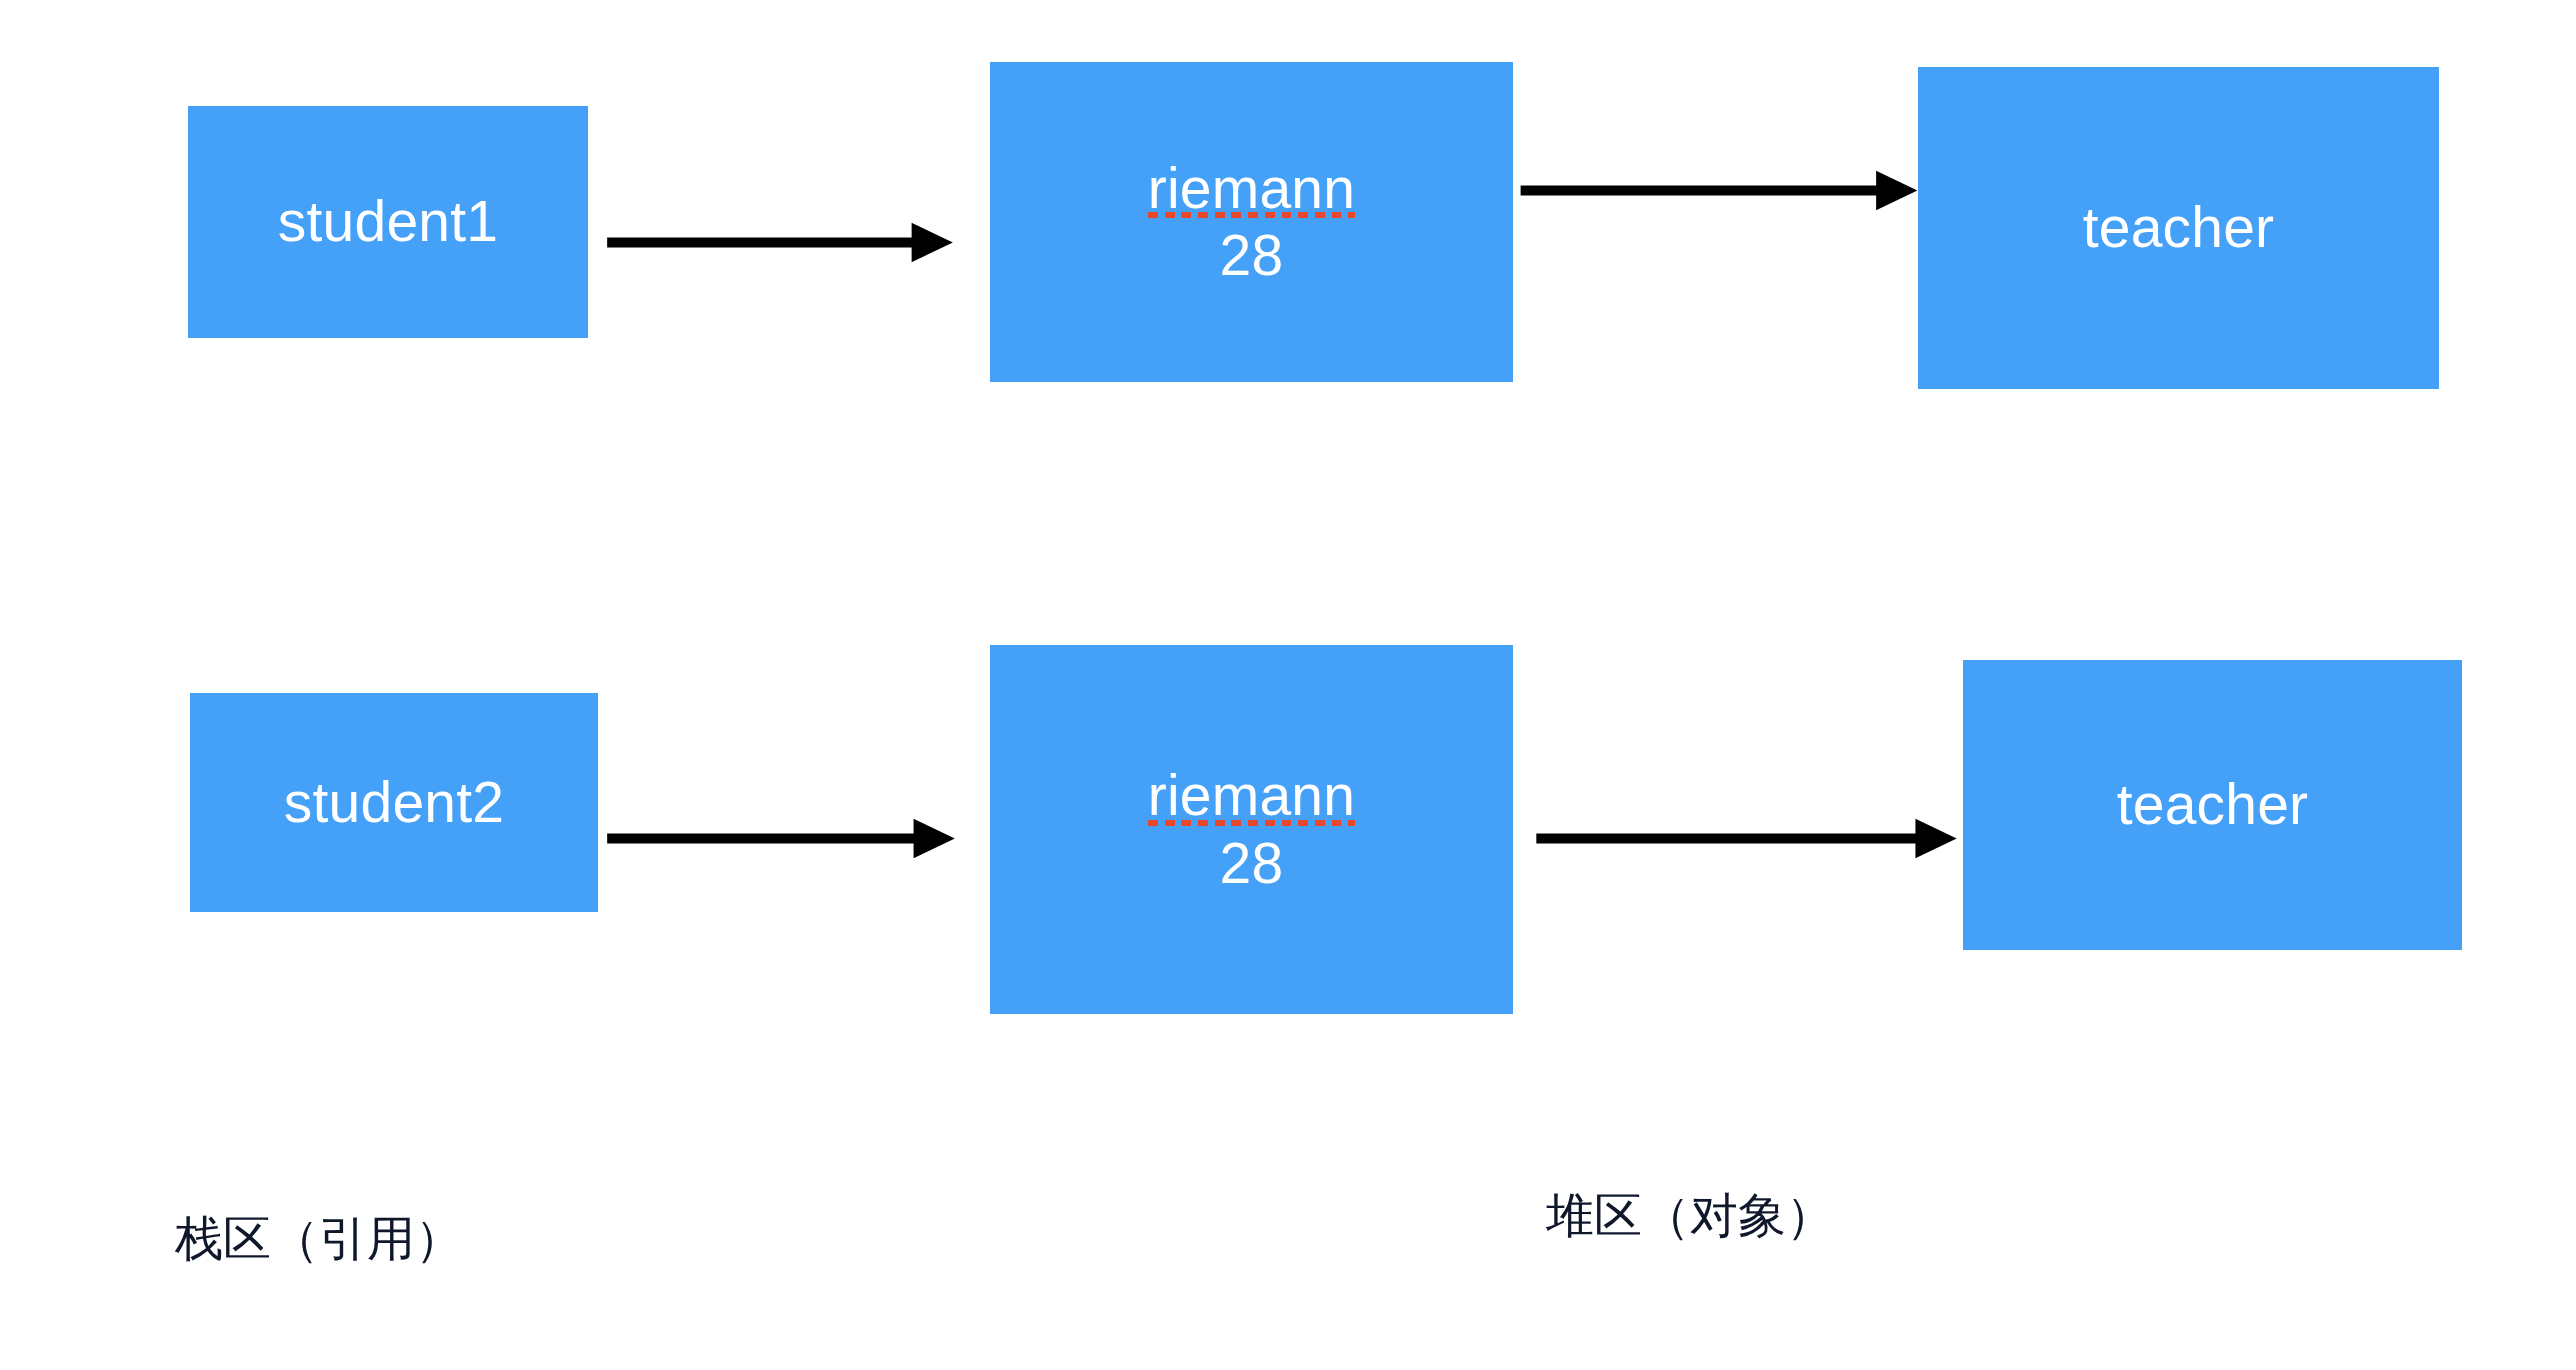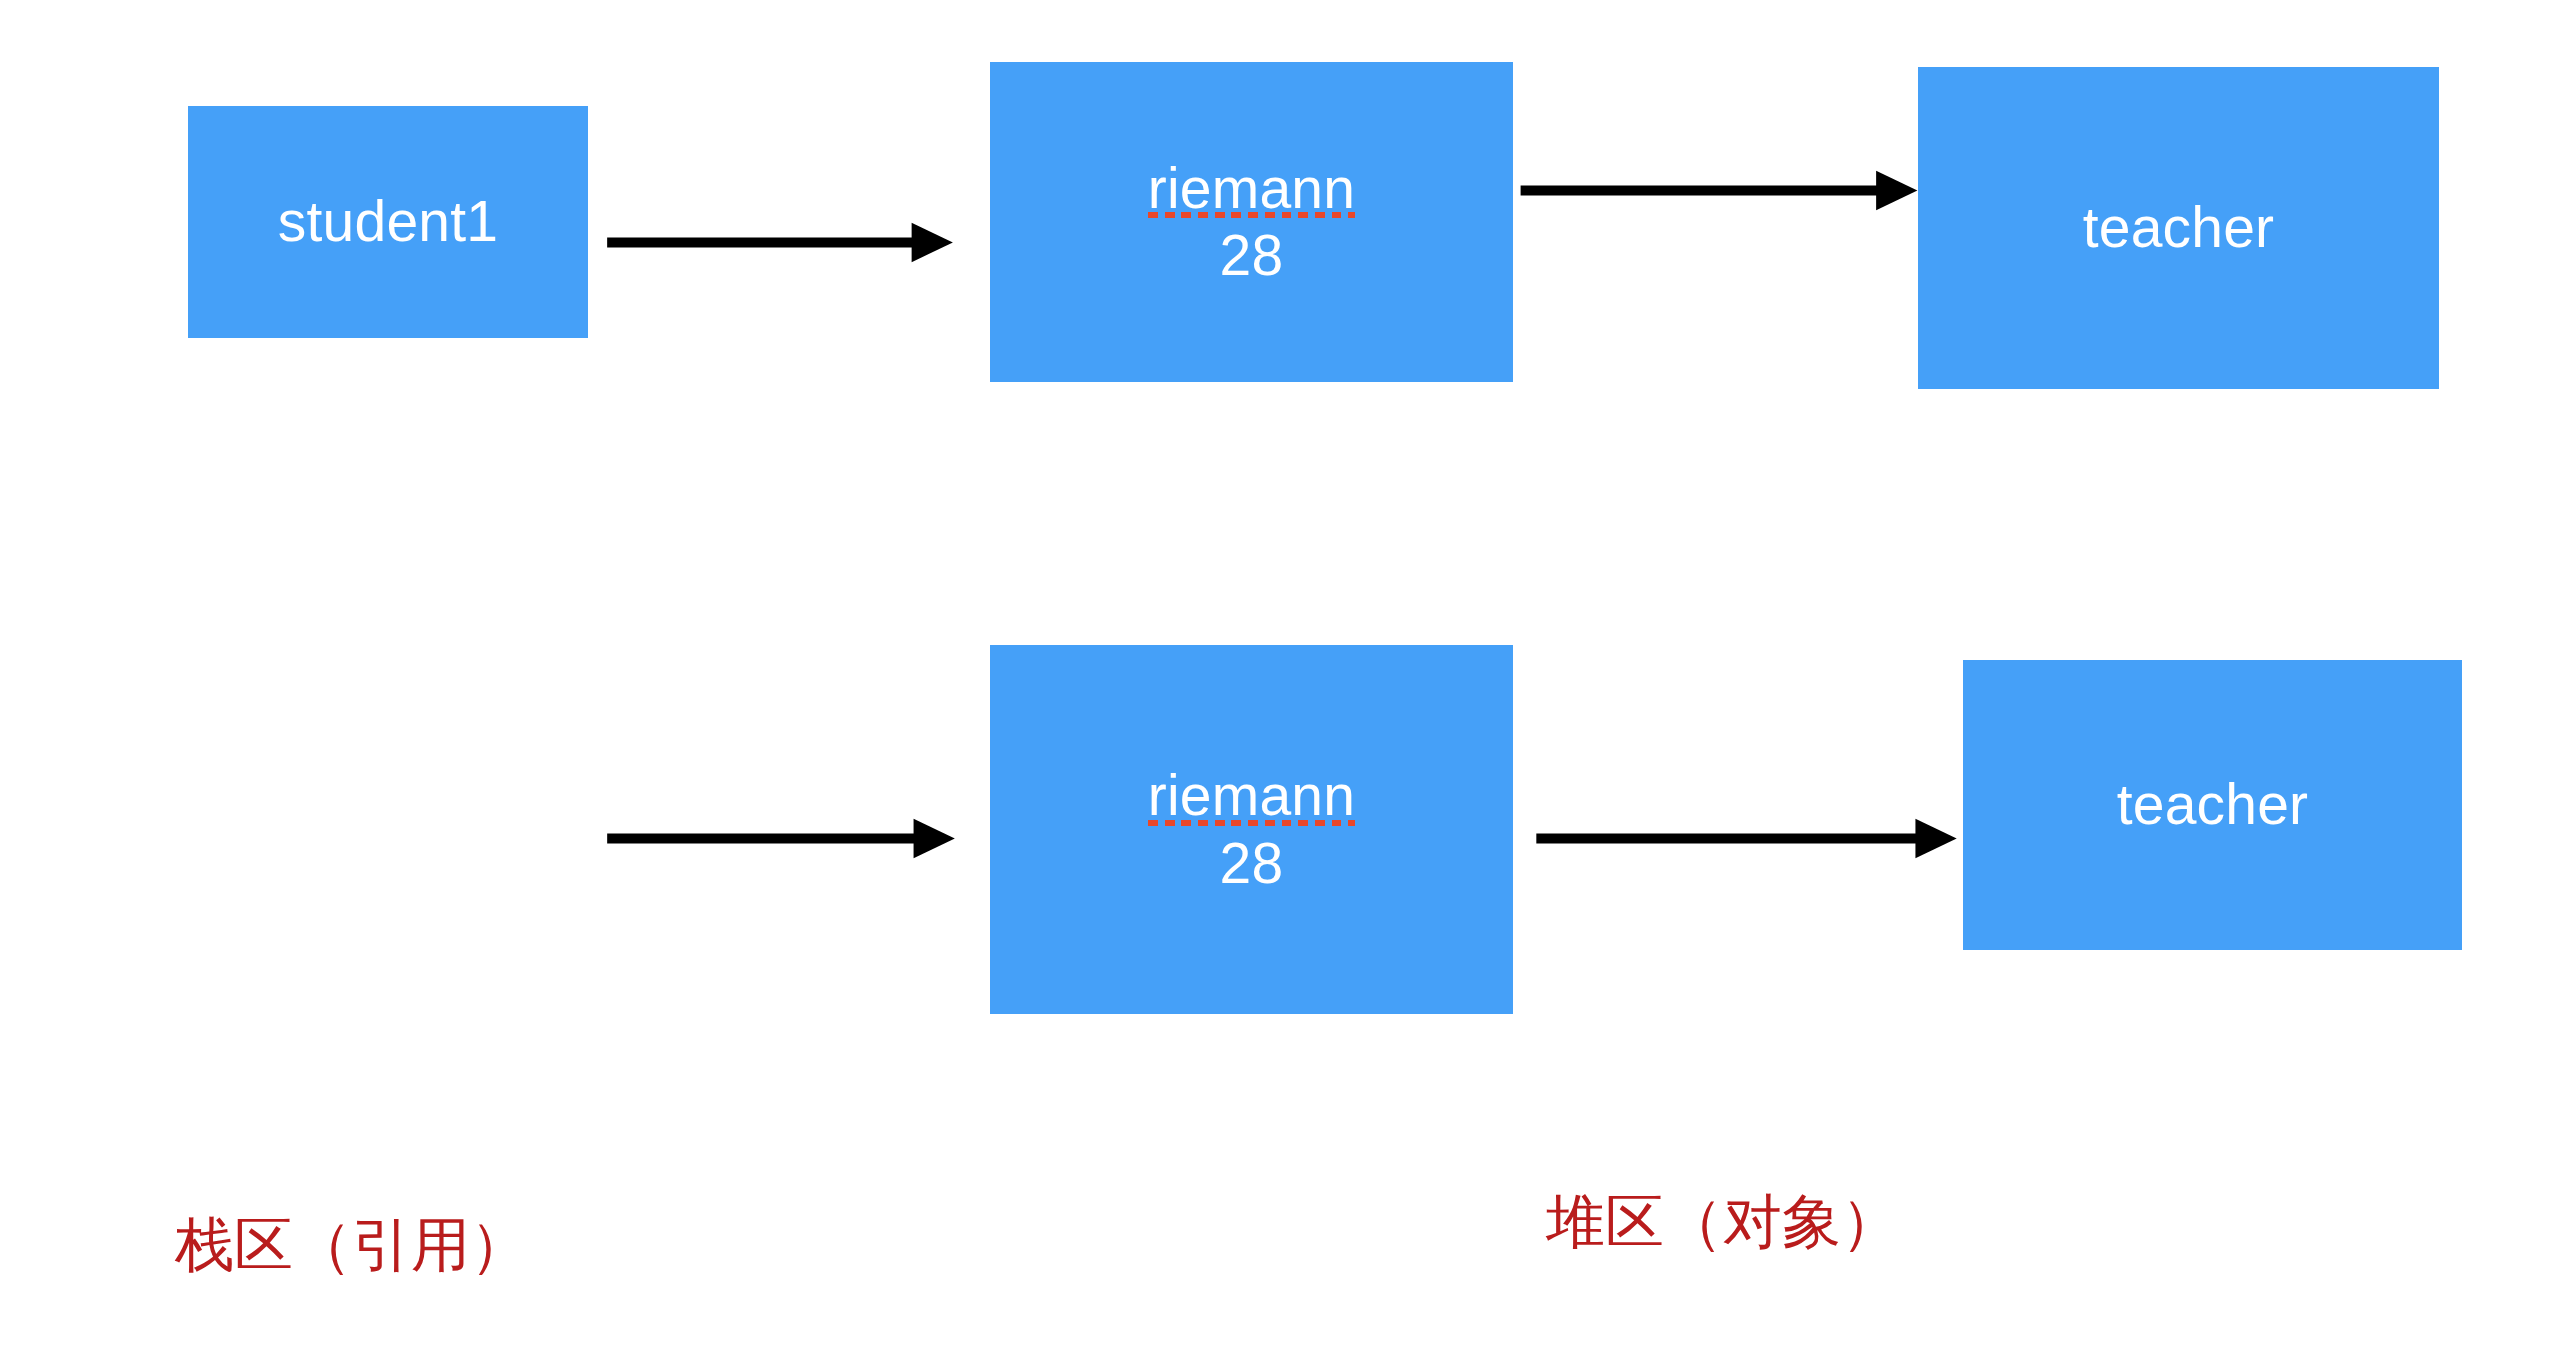--- a/index.html
+++ b/index.html
@@ -56,23 +56,23 @@
       #e8472a 0px, #e8472a 9.8px,
       rgba(0,0,0,0) 9.8px, rgba(0,0,0,0) 16.7px
     );
   }
   .arrow {
     position: absolute;
     display: block;
   }
   .region-label {
     position: absolute;
-    color: #b91c1c;
+    color: #0f172a;
     font-family: "Liberation Sans", "DejaVu Sans", sans-serif;
-    font-size: 59px;
+    font-size: 48px;
     font-weight: 400;
     white-space: nowrap;
     line-height: 1.1;
   }
 </style>
 </head>
 <body>
 
 <div id="canvas">
 
@@ -92,20 +92,23 @@
 
   <svg class="arrow" style="left:1516px; top:143px;" width="406" height="55" viewBox="0 0 412 56">
     <line x1="4" y1="28" x2="370" y2="28" stroke="#000000" stroke-width="10"></line>
     <polygon points="366,8 408,28 366,48" fill="#000000"></polygon>
   </svg>
 
   <div class="node-box" style="left:1918px; top:47px; width:521px; height:322px; background:#45A0F8;">
     <span class="node-label">teacher</span>
   </div>
 
+  <div class="node-box" style="left:190px; top:673px; width:408px; height:219px; background:#45A0F8;">
+    <span class="node-label">student2</span>
+  </div>
 
   <svg class="arrow" style="left:603px; top:791px;" width="356" height="55" viewBox="0 0 362 56">
     <line x1="4" y1="28" x2="320" y2="28" stroke="#000000" stroke-width="10"></line>
     <polygon points="316,8 358,28 316,48" fill="#000000"></polygon>
   </svg>
 
   <div class="node-box" style="left:990px; top:625px; width:523px; height:369px; background:#45A0F8;">
     <span class="node-label misspelled">riemann</span>
     <span class="node-label">28</span>
   </div>

